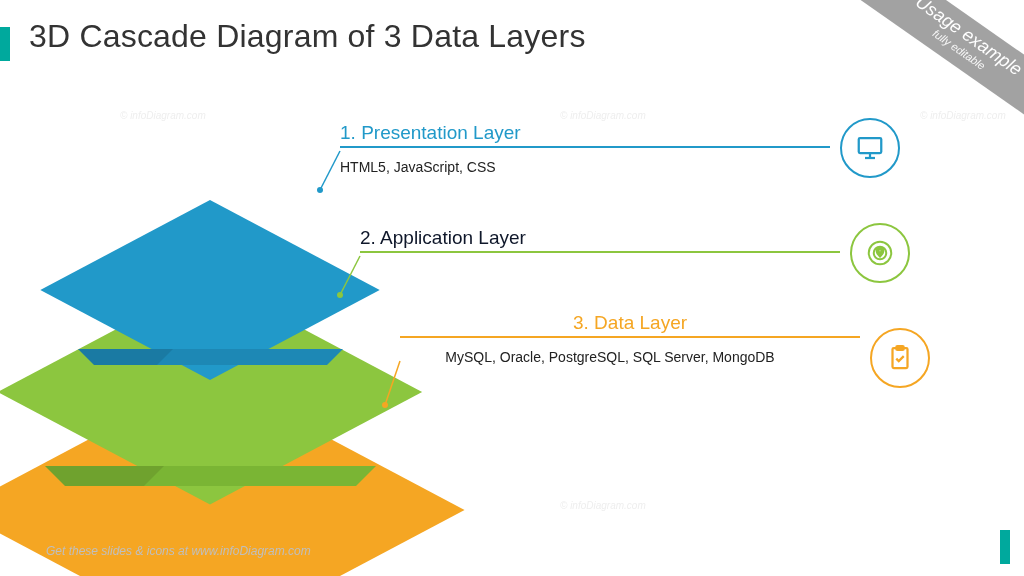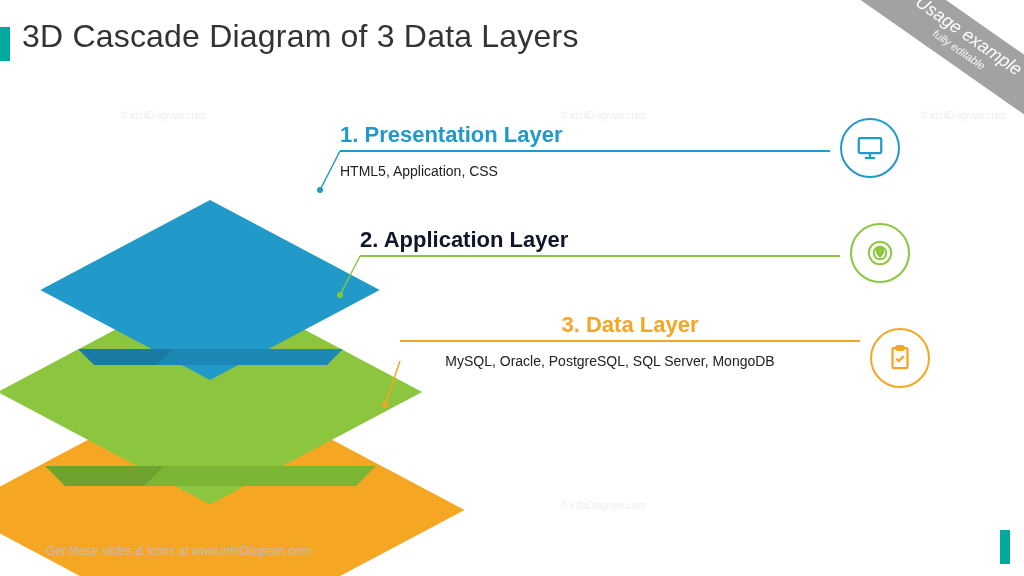--- a/index.html
+++ b/index.html
@@ -1,42 +1,42 @@
 <!DOCTYPE html>
 <html><head>
 <meta charset="utf-8">
 <style>
   * { box-sizing: border-box; margin: 0; padding: 0; }
   html, body { width: 1024px; height: 576px; overflow: hidden; font-family: "Segoe UI", Arial, sans-serif; background: #fff; }
   .slide { position: relative; width: 1024px; height: 576px; }
 
   
   .title-strip { position: absolute; left: 0; top: 27px; width: 10px; height: 34px; background: #00a99d; }
-  .title { position: absolute; left: 22px; top: 18px; font-size: 32px; font-weight: 400; color: #333; letter-spacing: 0.2px; }
+  .title { position: absolute; left: 29px; top: 18px; font-size: 32px; font-weight: 400; color: #333; letter-spacing: 0.2px; }
 
   
   .ribbon { position: absolute; right: -60px; top: 18px; width: 240px; transform: rotate(35deg); background: #999; color: #fff; text-align: center; padding: 6px 0 10px; opacity: 0.9; }
   .ribbon .r1 { font-size: 18px; font-style: italic; }
   .ribbon .r2 { font-size: 11px; font-style: italic; opacity: 0.9; }
 
   
   .footer { position: absolute; left: 46px; bottom: 18px; color: #bfbfbf; font-size: 12px; font-style: italic; }
   .footer-accent { position: absolute; right: 14px; bottom: 12px; width: 10px; height: 34px; background: #00a99d; }
 
   
   .wm { position: absolute; color: #eee; font-size: 10px; font-style: italic; pointer-events: none; }
 
   
   .layers { position: absolute; left: 40px; top: 130px; width: 400px; height: 380px; }
   .slab { position: absolute; left: 0; }
   .slab .top { width: 300px; height: 300px; transform: rotateX(58deg) rotateZ(45deg); transform-origin: center; }
 
   
   .label { position: absolute; left: 340px; width: 500px; }
-  .label .name { font-size: 22px; font-weight: 700; }
+  .label .name { font-size: 19px; font-weight: 400; }
   .label .underline { height: 2px; margin-top: 2px; }
   .label .desc { font-size: 14px; color: #222; margin-top: 10px; line-height: 1.35; max-width: 420px; }
 
   
   .icon-circle { position: absolute; width: 60px; height: 60px; border: 2px solid; border-radius: 50%; display: flex; align-items: center; justify-content: center; }
   .icon-circle svg { width: 30px; height: 30px; }
 </style>
 </head>
 <body>
 <div class="slide">
@@ -83,21 +83,21 @@
     <line x1="385" y1="405" x2="400" y2="361" stroke="#f5a623" stroke-width="1.5"></line>
     <circle cx="385" cy="405" r="3" fill="#f5a623"></circle>
   </svg>
 
   <div class="label" style="top:122px;">
     <div class="name" style="color:#2199c9;">
       <span>1.</span>
       <span>Presentation Layer</span>
     </div>
     <div class="underline" style="background:#2199c9; width:490px;"></div>
-    <div class="desc">HTML5, Application, CSS</div>
+    <div class="desc">HTML5, JavaScript, CSS</div>
   </div>
   <div class="icon-circle" style="left:840px; top:118px; border-color:#2199c9; color:#2199c9;">
     <svg viewBox="0 0 24 24" fill="none" stroke="currentColor" stroke-width="1.8">
       <rect x="3" y="4" width="18" height="12" rx="1"></rect>
         <line x1="8" y1="20" x2="16" y2="20"></line>
         <line x1="12" y1="16" x2="12" y2="20"></line>
     </svg>
   </div>
 
   <div class="label" style="top:227px; left:360px; width:480px;">

